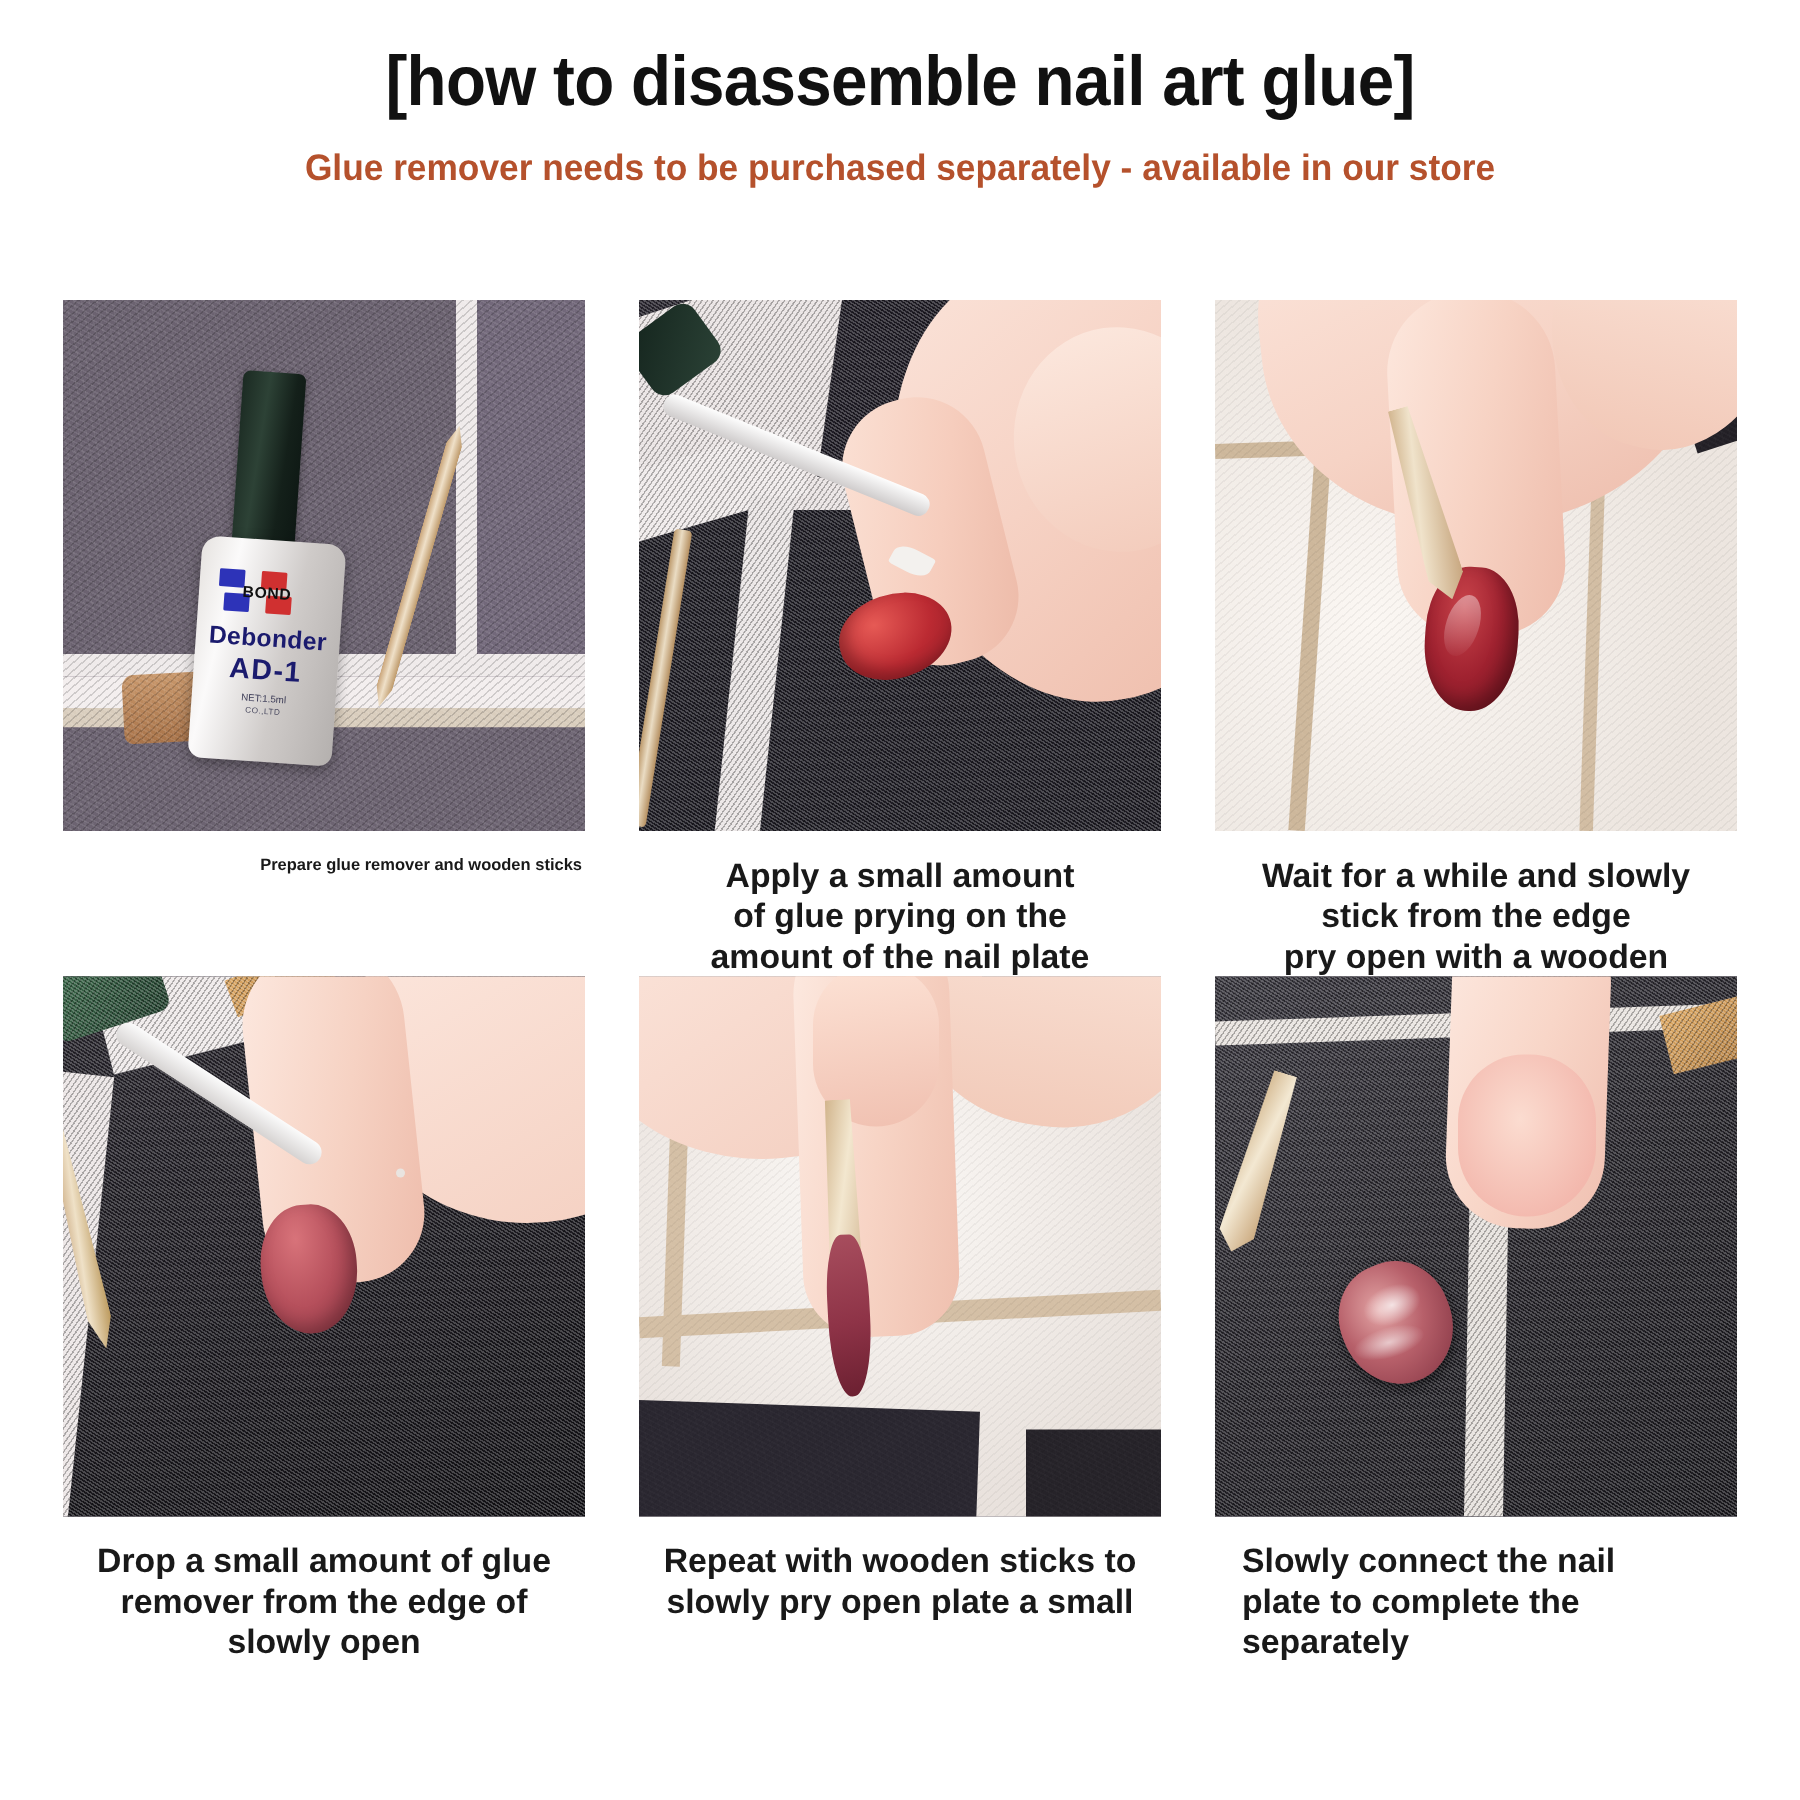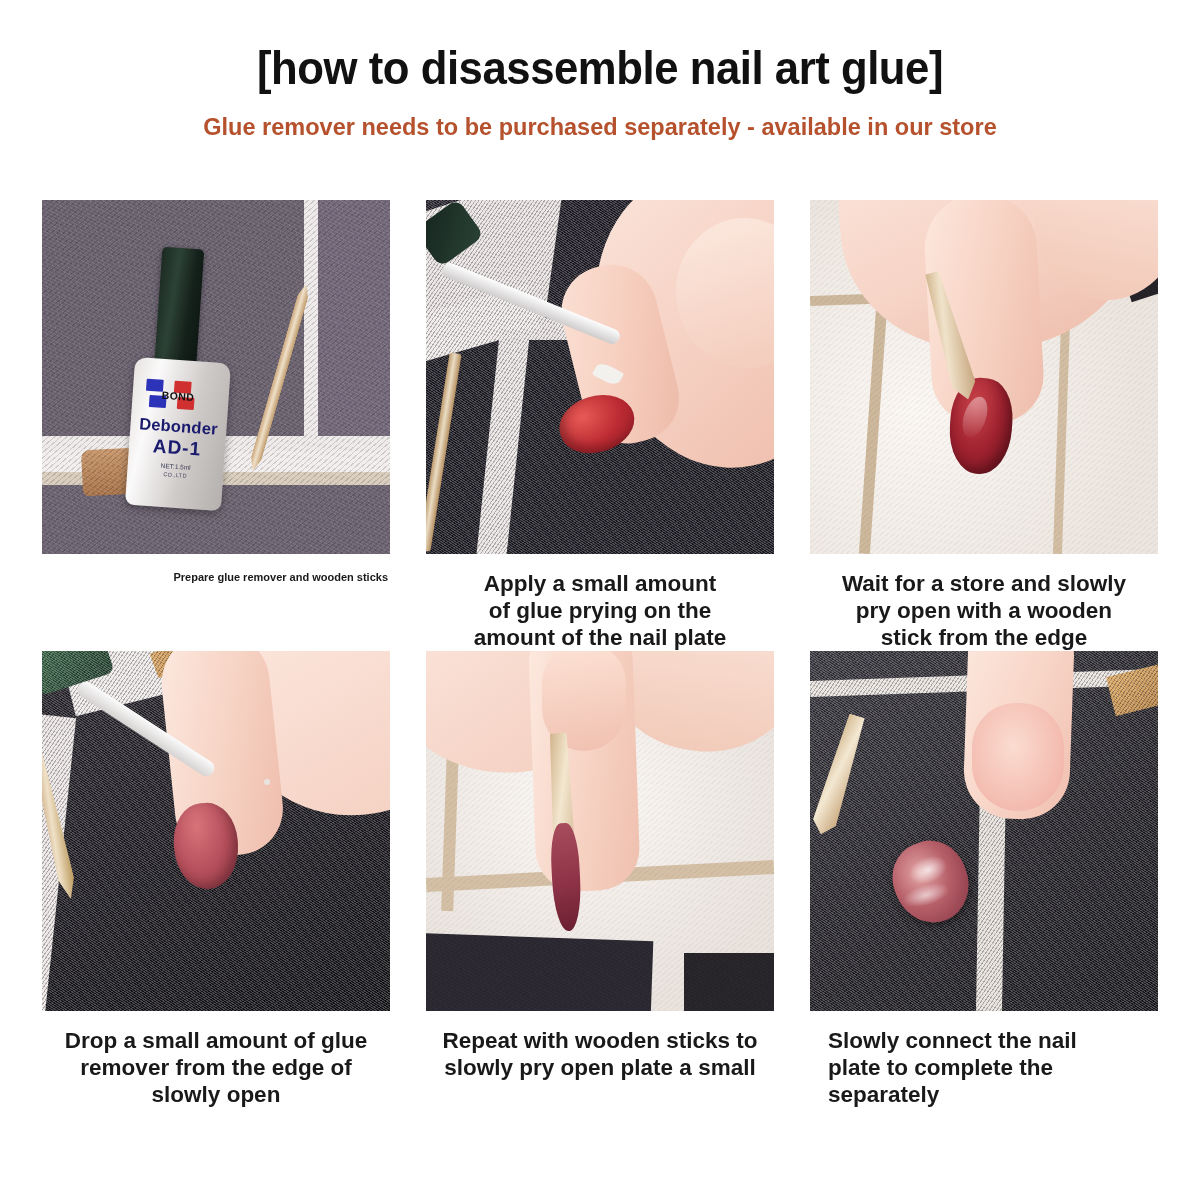--- a/index.html
+++ b/index.html
@@ -11,21 +11,21 @@
     width: 1200px;
     height: 1200px;
     font-family: "Liberation Sans", sans-serif;
     overflow: hidden;
     position: relative;
   }
 
   
   .header {
     width: 100%;
-    padding-top: 42px;
+    padding-top: 28px;
     text-align: center;
   }
   .main-title {
     font-family: "Liberation Sans", sans-serif;
     font-size: 47px;
     font-weight: bold;
     color: #111111;
     letter-spacing: -0.5px;
     line-height: 1.1;
     margin: 0;
@@ -487,23 +487,23 @@
         <div class="layer p3-darkcorner"></div>
         <div class="grain" style="opacity:.25"></div>
         <div class="layer p3-hand"></div>
         <div class="layer p3-hand2"></div>
         <div class="layer p3-finger"></div>
         <div class="layer p3-nail"></div>
         <div class="layer p3-gloss"></div>
         <div class="layer p3-stick"></div>
       </div>
       <div class="caption cap-big">
-        <div>Wait for a store and slowly</div>
+        <div>Wait for a while and slowly</div>
+        <div>stick from the edge</div>
         <div>pry open with a wooden</div>
-        <div>stick from the edge</div>
       </div>
     </div>
 
   </div>
 
   <div class="row row-2">
 
     <div class="cell">
       <div class="photo photo-r2">
         <div class="layer p4-bg"></div>

